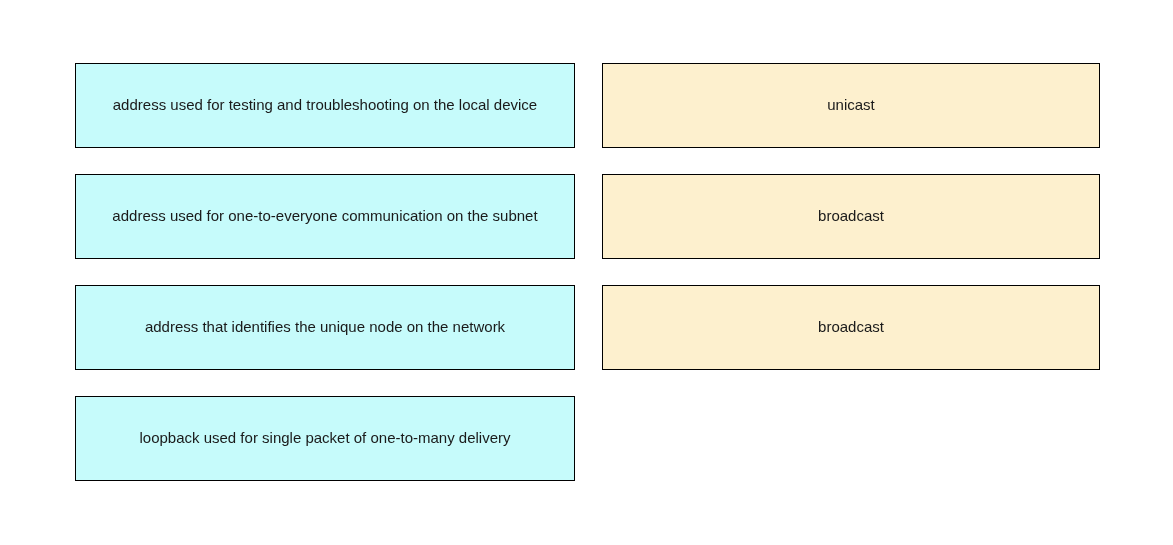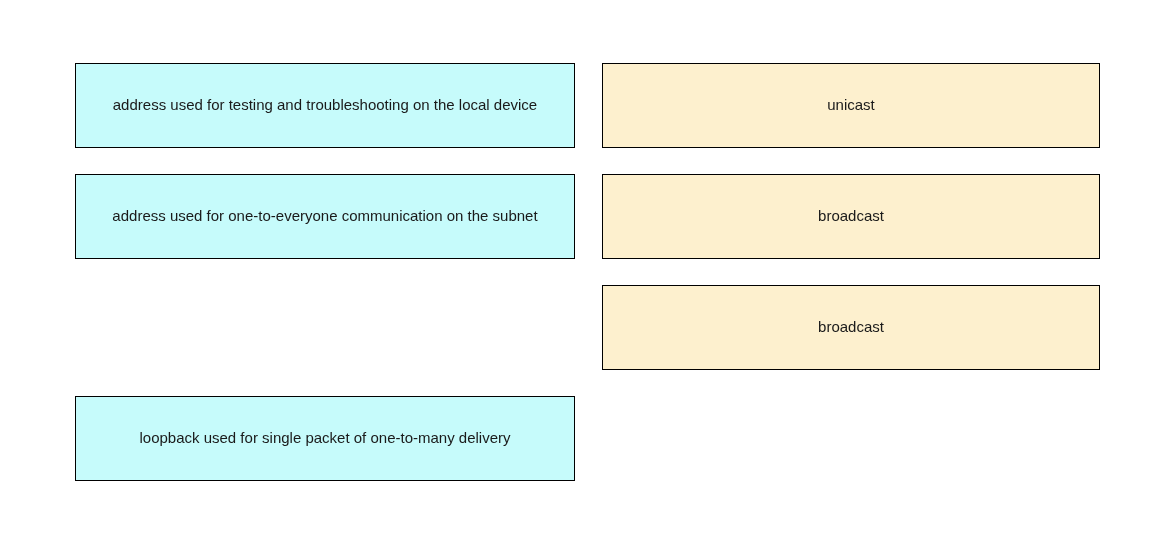--- a/index.html
+++ b/index.html
@@ -60,20 +60,23 @@
     <span>unicast</span>
   </div>
 
   <div class="box desc r2">
     <span>address used for one-to-everyone communication on the subnet</span>
   </div>
   <div class="box term r2">
     <span>broadcast</span>
   </div>
 
+  <div class="box desc r3">
+    <span>address that identifies the unique node on the network</span>
+  </div>
   <div class="box term r3">
     <span>broadcast</span>
   </div>
 
   <div class="box desc r4">
     <span>loopback used for single packet of one-to-many delivery</span>
   </div>
 
 </div>
 

